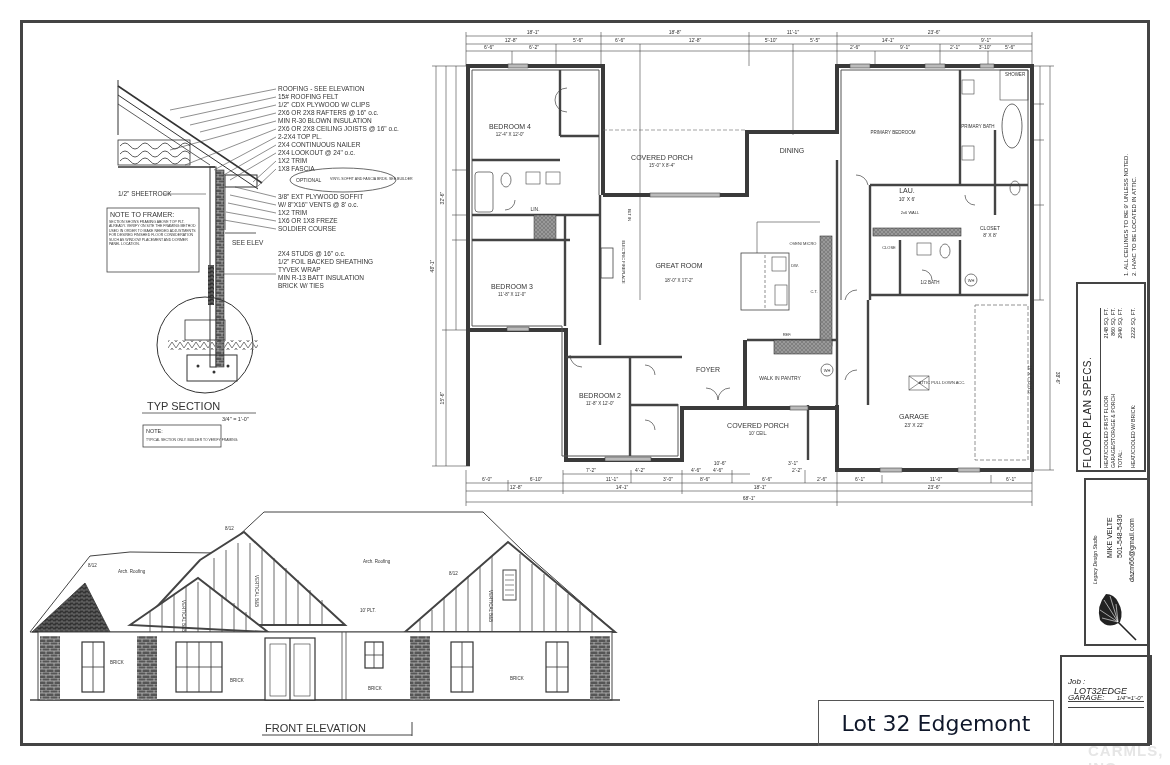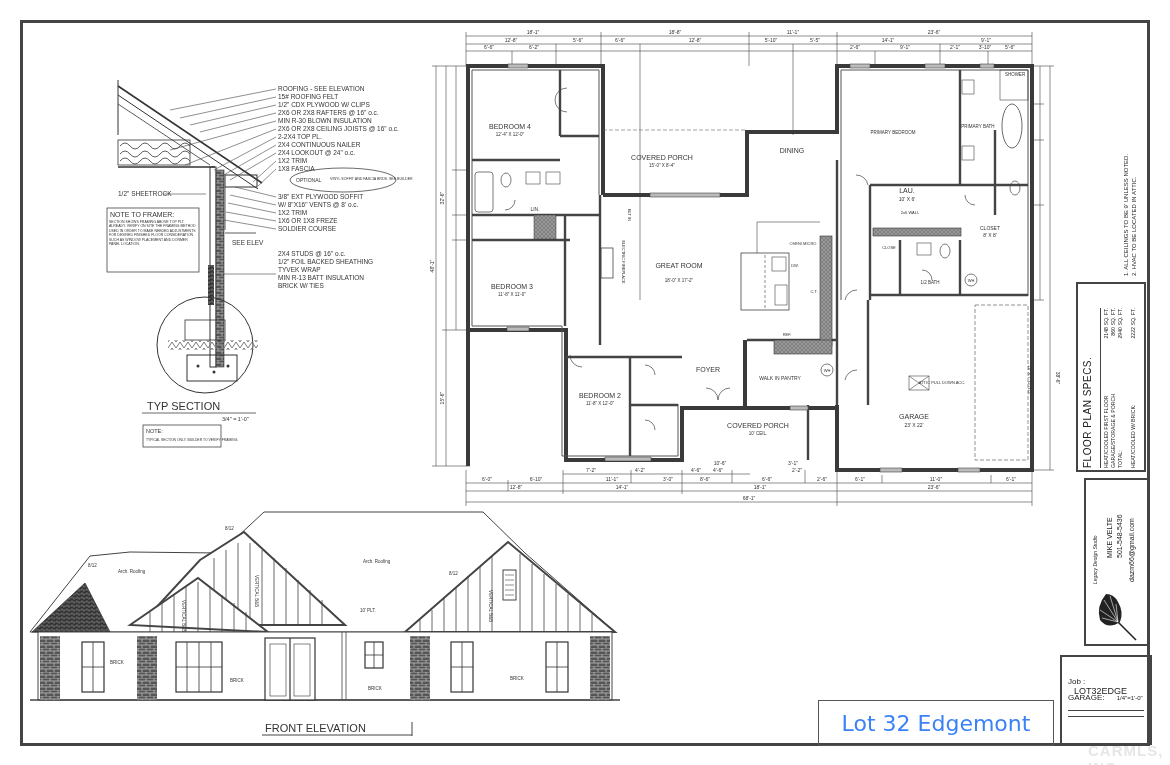--- a/index.html
+++ b/index.html
@@ -1,22 +1,22 @@
 <!DOCTYPE html>
 <html><head>
 <meta charset="utf-8">
 <style>
   html, body { margin:0; padding:0; background:#ffffff; }
   body { width:1170px; height:765px; position:relative; overflow:hidden; font-family:"Liberation Sans", sans-serif; color:#222; }
   .sheet { position:absolute; left:20px; top:20px; width:1130px; height:726px; border:3px solid #444; box-sizing:border-box; background:#fff; }
   svg { position:absolute; left:0; top:0; }
   .t { font-family:"Liberation Sans", sans-serif; fill:#333; }
-  .lotbox { position:absolute; left:818px; top:700px; width:236px; height:46px; border:1.5px solid #555; box-sizing:border-box; display:flex; align-items:center; justify-content:center; font-family:"DejaVu Sans", sans-serif; font-size:22px; color:#3b82f6; }
+  .lotbox { position:absolute; left:818px; top:700px; width:236px; height:46px; border:1.5px solid #555; box-sizing:border-box; display:flex; align-items:center; justify-content:center; font-family:"DejaVu Sans", sans-serif; font-size:22px; color:#0f172a; }
   .jobbox { position:absolute; left:1060px; top:655px; width:92px; height:90px; border:2px solid #444; box-sizing:border-box; }
-  .jobbox .row { position:absolute; left:6px; right:6px; font-size:8px; color:#222; border-bottom:1.5px solid #444; padding-bottom:14px; }
+  .jobbox .row { position:absolute; left:6px; right:6px; font-size:8px; color:#222; border-bottom:1.5px solid #444; padding-bottom:5px;font-style:italic; }
   .watermark { position:absolute; left:1088px; top:742px; font-size:15px; font-weight:bold; color:#e6e6e6; letter-spacing:1px; }
   .specs { position:absolute; left:1076px; top:282px; width:70px; height:190px; border:2px solid #444; box-sizing:border-box; }
   .designer { position:absolute; left:1084px; top:478px; width:66px; height:168px; border:2px solid #444; box-sizing:border-box; }
   .rot { position:absolute; transform-origin:0 0; transform:rotate(-90deg); white-space:nowrap; }
 </style>
 </head>
 <body>
 
 <div class="sheet"></div>
 

